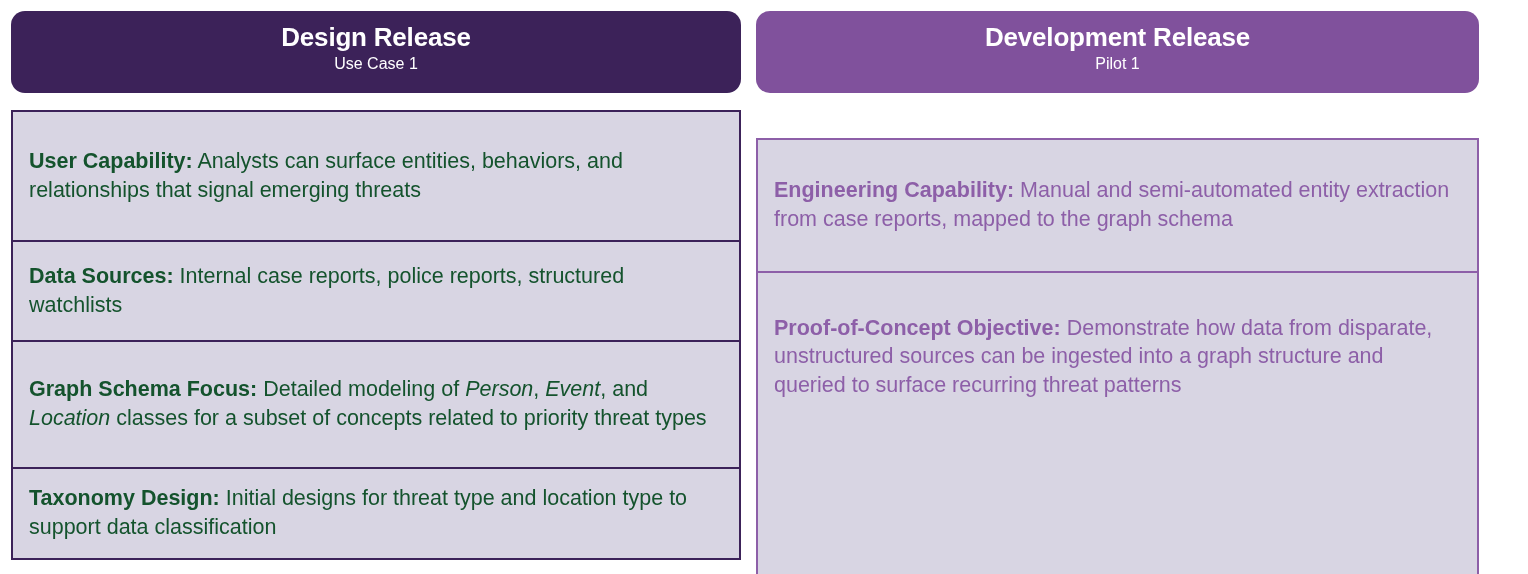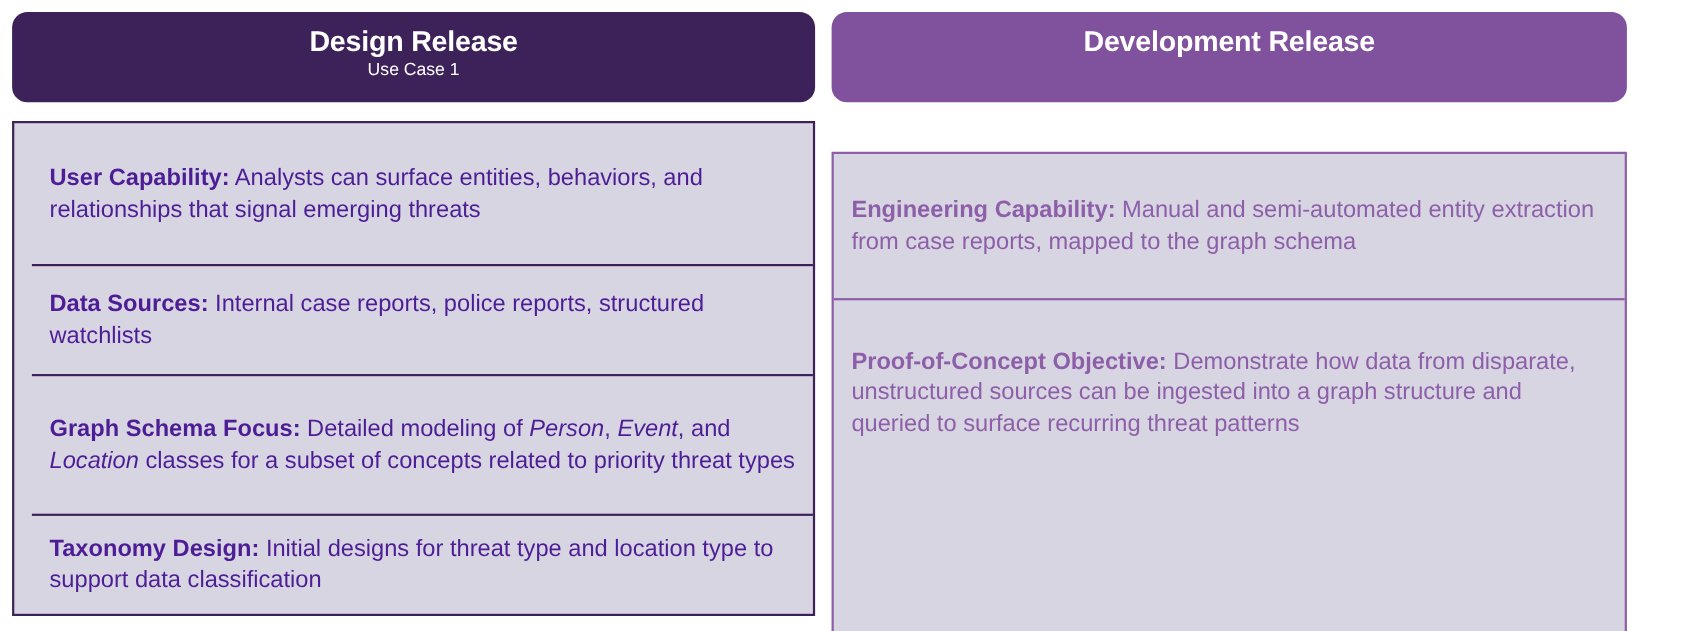--- a/index.html
+++ b/index.html
@@ -76,23 +76,22 @@
     padding: 11px 16px 12px 16px;
     font-size: 21.5px;
     line-height: 1.33;
     flex: 0 0 auto;
     display: flex;
     align-items: center;
   }
   .cell p { margin: 0; }
 
   .column.left .cell {
-    color: #4c1d95;
+    color: #14532d;
     border-bottom: 2px solid #3c2259;
-    margin-left: 16px;
   }
   .column.right .cell {
     color: #8d5fa8;
     border-bottom: 2px solid #8d5fa8;
   }
   .column.left .cell:last-child,
   .column.right .cell:last-child { border-bottom: none; }
 
   
   .column.left .cell:nth-child(1) { height: 130px; }
@@ -145,20 +144,21 @@
         </p>
       </div>
 
     </div>
   </div>
 
   <div class="column right">
 
     <div class="banner">
       <span class="banner-title">Development Release</span>
+      <span class="banner-sub">Pilot 1</span>
     </div>
 
     <div class="table">
 
       <div class="cell">
         <p>
           <span class="lbl">Engineering Capability:</span><span> Manual and semi-automated entity extraction from case reports, mapped to the graph schema</span>
         </p>
       </div>
 

